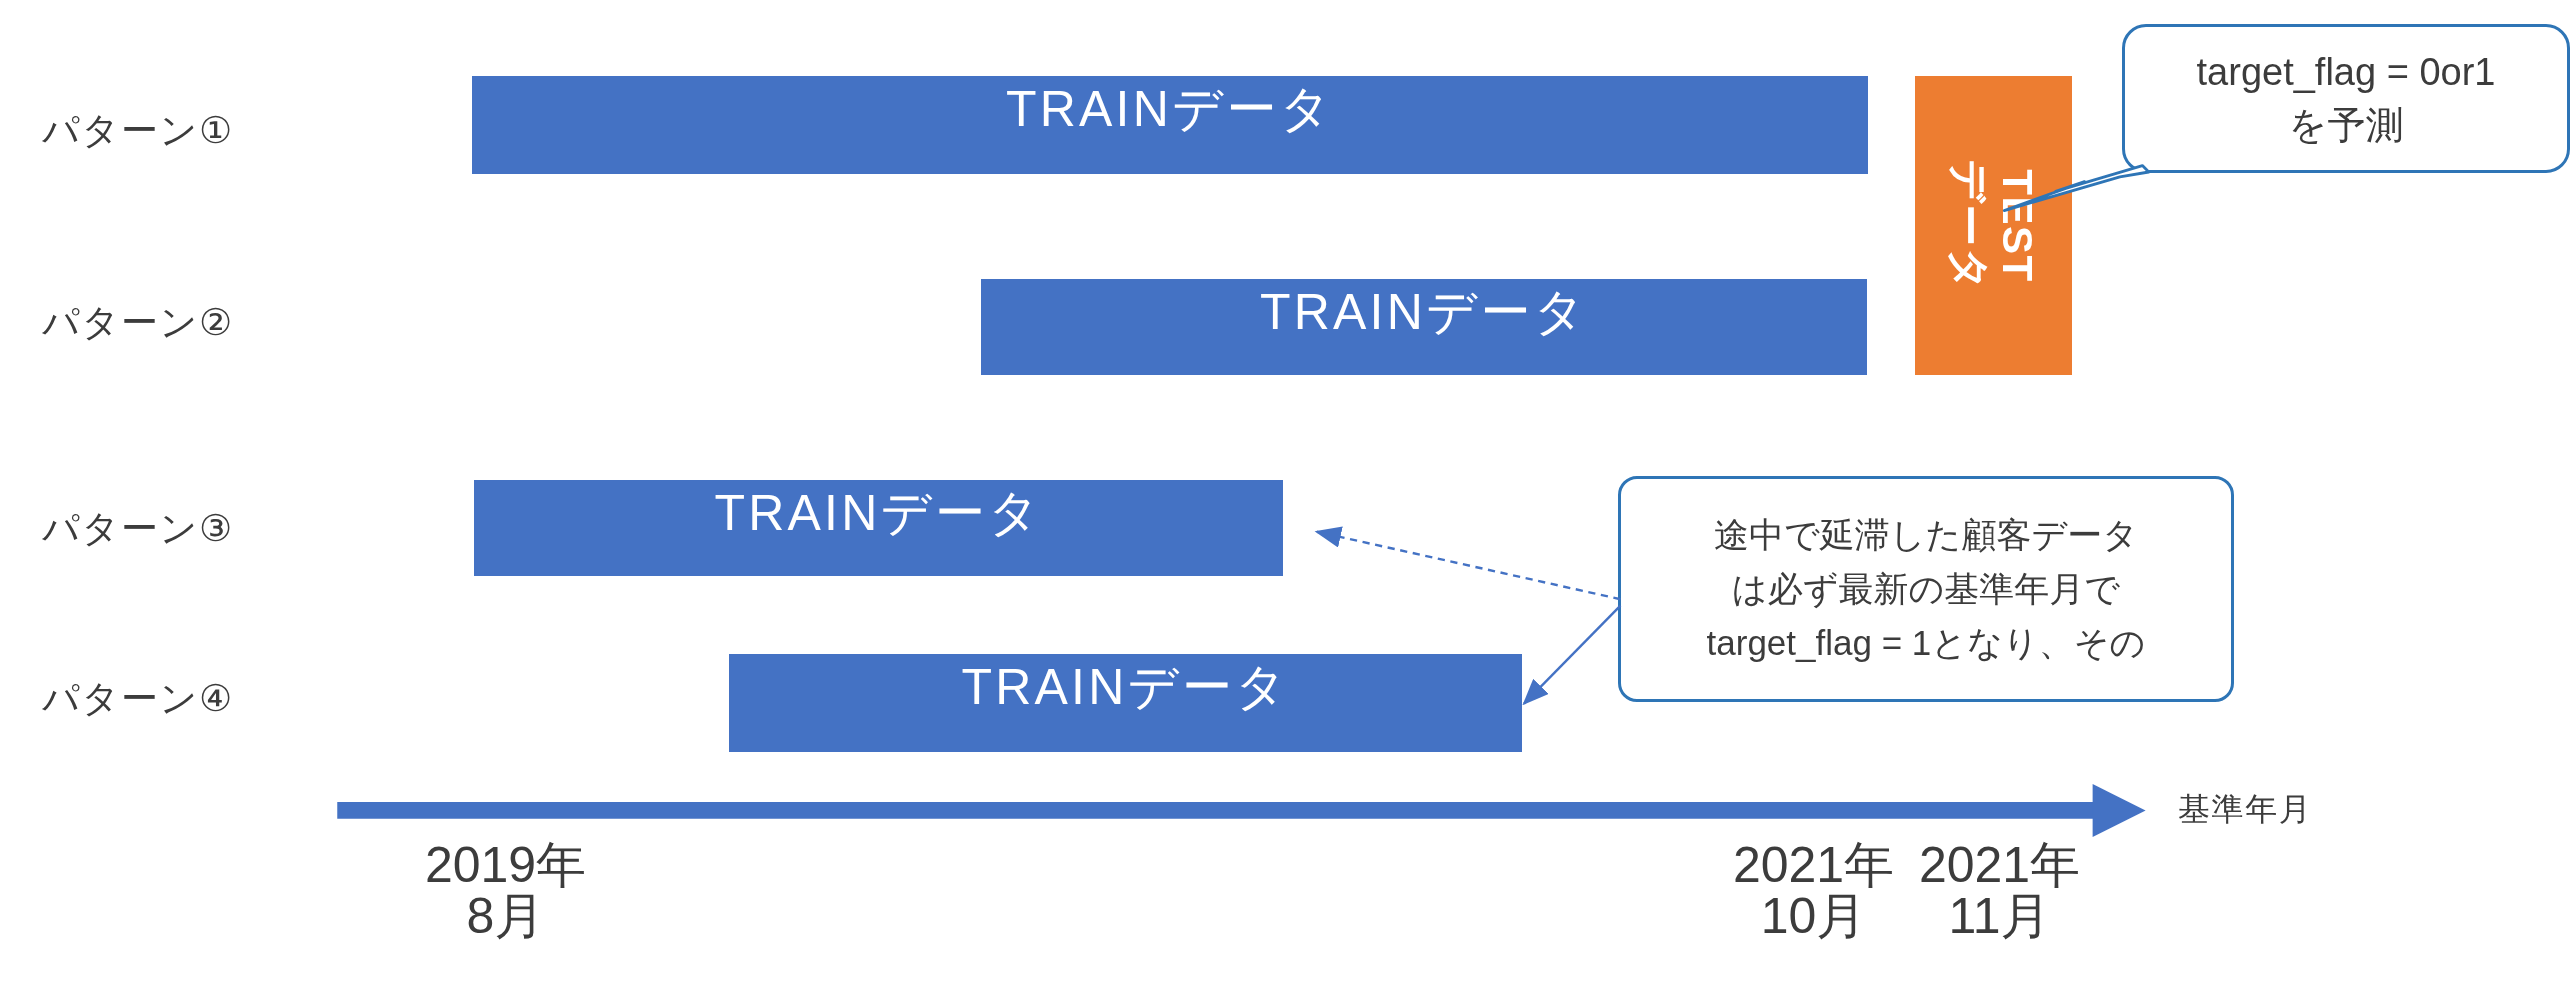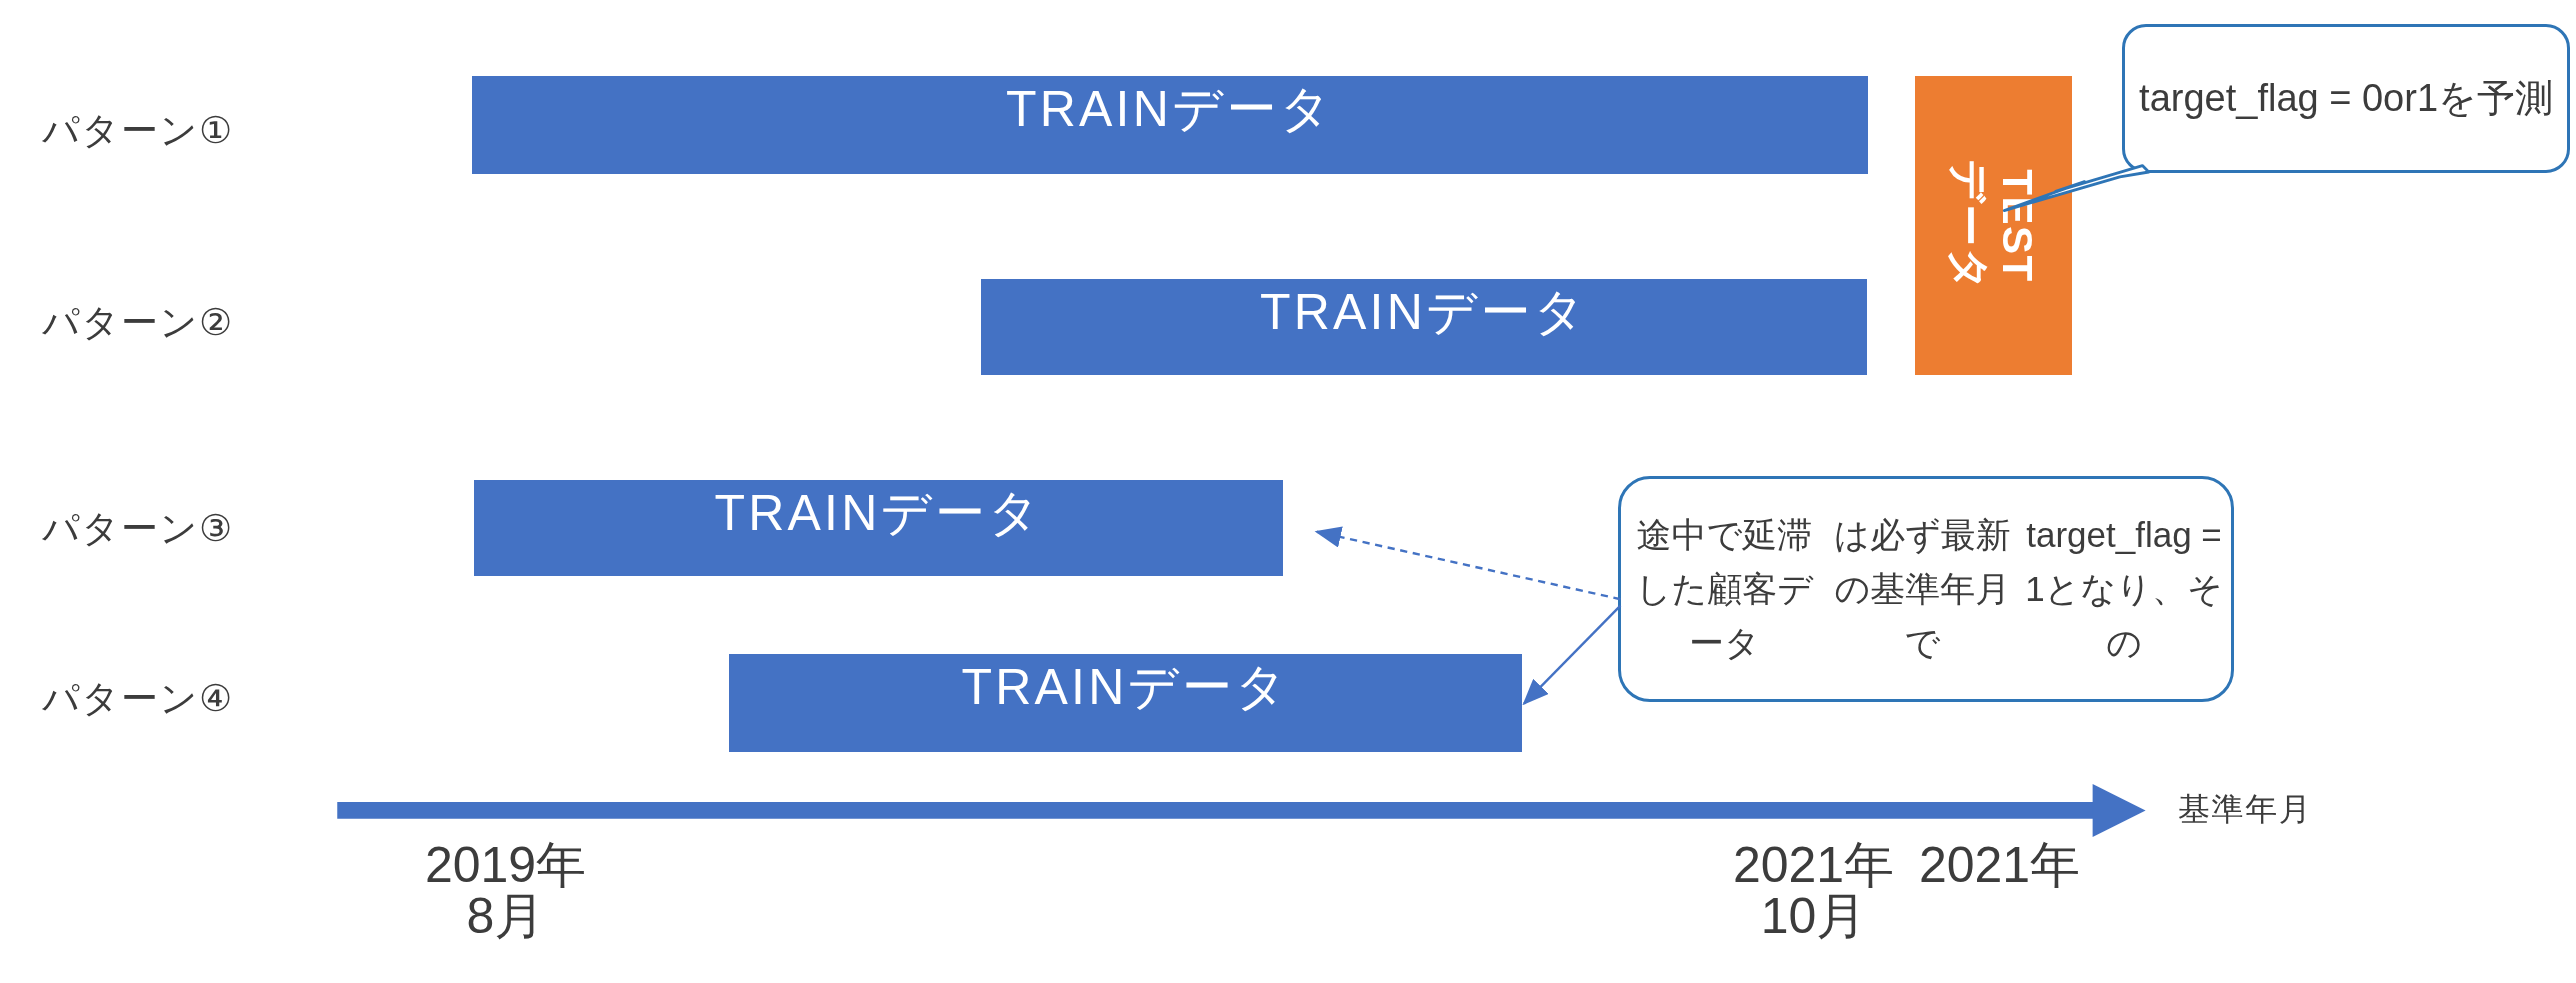--- a/index.html
+++ b/index.html
@@ -28,25 +28,25 @@
     display:flex;align-items:center;justify-content:center;
   }
   .test-text{
     transform:rotate(90deg);color:#ffffff;font-weight:bold;
     font-size:42px;line-height:48px;text-align:center;letter-spacing:1.6px;
     white-space:nowrap;
   }
   
   .callout{
     background:#ffffff;border:3.2px solid var(--callout,#2E75B6);
-    display:flex;flex-direction:row;align-items:center;justify-content:center;
+    display:flex;flex-direction:column;align-items:center;justify-content:center;
     text-align:center;color:var(--ink,#3c3c3c);
   }
   .callout-predict{border-radius:24px;font-size:38px;line-height:53px;}
-  .callout-note{border-radius:32px;font-size:35px;line-height:54px;justify-content:space-between;}
+  .callout-note{border-radius:19px;font-size:35px;line-height:54px;}
   
   .tick{
     width:225px;text-align:center;font-size:50px;line-height:51px;
     color:var(--ink,#3c3c3c);top:840px;
   }
   .axis-label{
     left:2178px;top:785px;font-size:32px;line-height:48px;
     color:var(--ink,#3c3c3c);white-space:nowrap;letter-spacing:1.6px;
   }
   
@@ -100,20 +100,21 @@
 <div class="abs tick" style="left:393px;">
   <div>2019年</div>
   <div>8月</div>
 </div>
 <div class="abs tick" style="left:1701px;">
   <div>2021年</div>
   <div>10月</div>
 </div>
 <div class="abs tick" style="left:1887px;">
   <div>2021年</div>
+  <div>11月</div>
 </div>
 
 <div class="abs axis-label">基準年月</div>
 
 <svg class="overlay" width="2576" height="984" viewBox="0 0 3208 1225">
   <defs>
     <marker id="annhead" markerWidth="11" markerHeight="9" refX="10" refY="4.5" orient="auto" markerUnits="strokeWidth">
       <path d="M0,0 L11,4.5 L0,9 Z" class="ann-head"></path>
     </marker>
   </defs>

